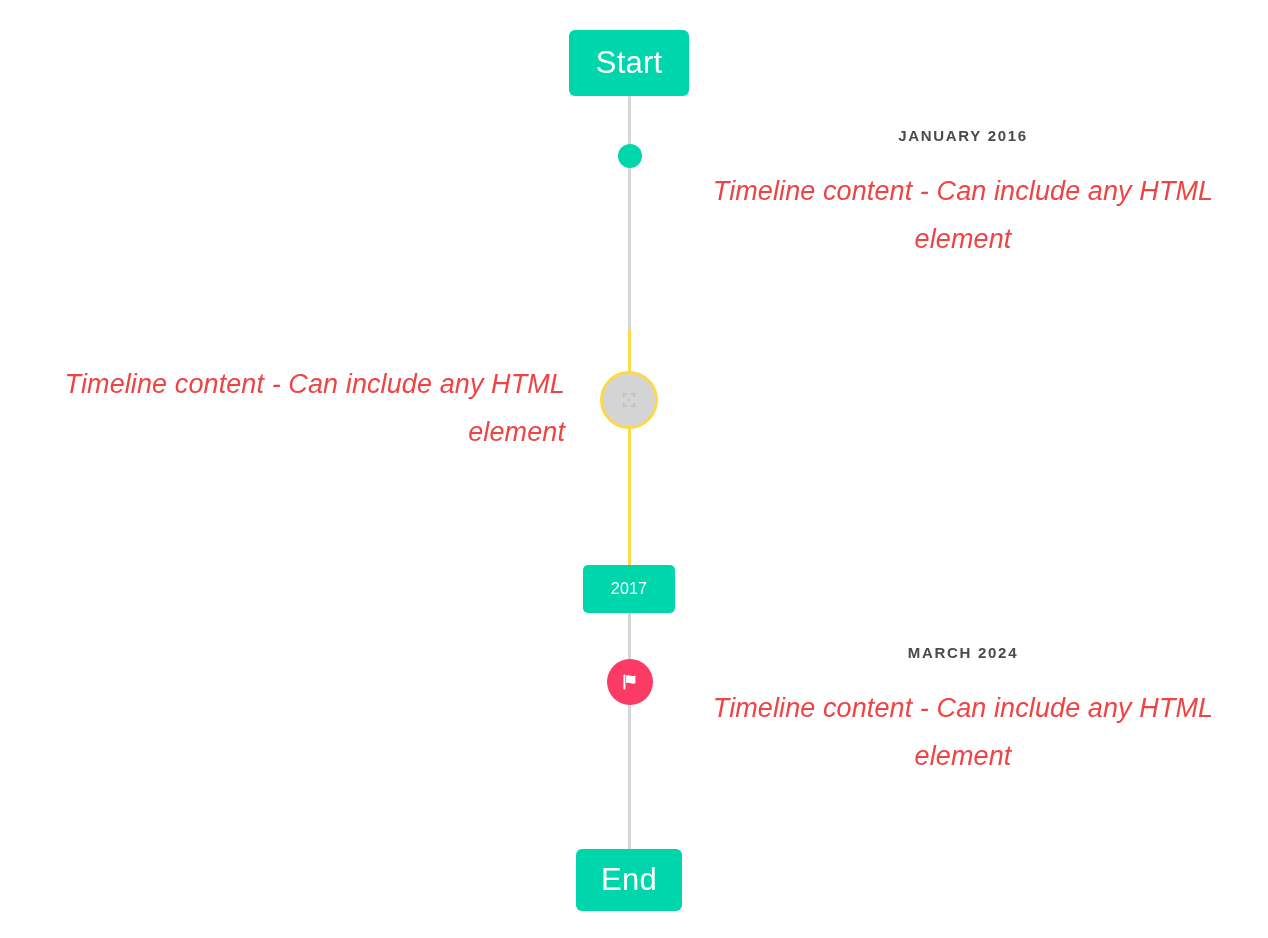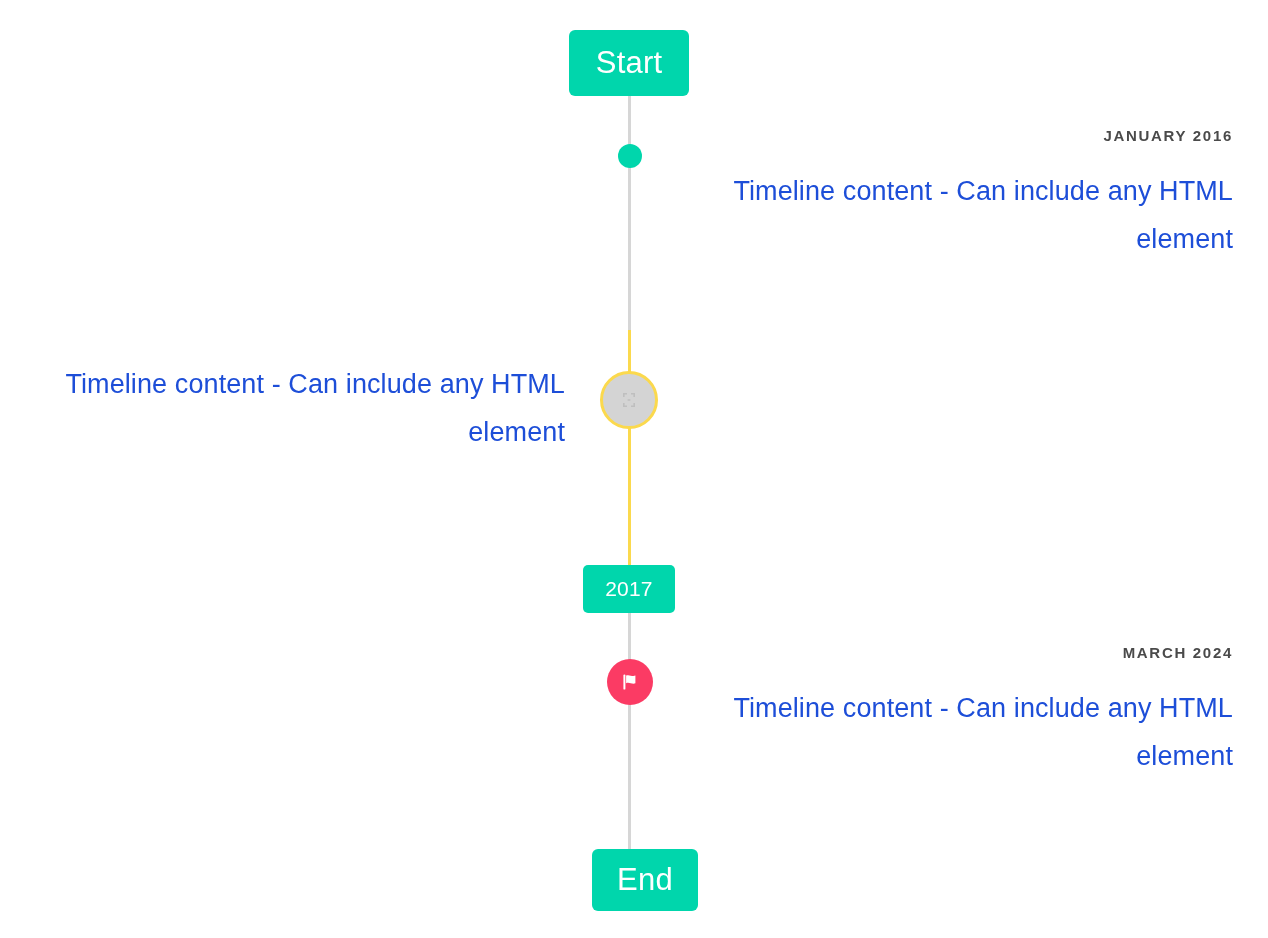--- a/index.html
+++ b/index.html
@@ -49,29 +49,28 @@
   }
 
   #badge-start {
     left: 569px; top: 30px;
     width: 120px; height: 66px;
     font-size: 31px;
   }
   #badge-year {
     left: 583px; top: 565px;
     width: 92px; height: 48px;
-    font-size: 21px;
+    font-size: 16px;
     border-radius: 5px;
     align-items: center;
   }
   #badge-end {
     left: 576px; top: 849px;
     width: 106px; height: 62px;
     font-size: 31px;
-    margin-left: 16px;
   }
 
   
   .tl-item {
     position: absolute;
     left: 0;
     width: 1268px;
   }
   #item-january  { top: 128px; }
   #item-february { top: 360px; }
@@ -110,44 +109,45 @@
   .broken-img-icon { opacity: 0.28; }
 
   
   .tl-content {
     position: absolute;
     box-sizing: border-box;
   }
   .tl-content-right {
     left: 693px;
     width: 540px;
-    text-align: right;
+    text-align: center;
   }
   .tl-content-left {
     left: 38px;
     width: 527px;
     text-align: right;
   }
 
   .tl-date {
     font-size: 15px;
     font-weight: bold;
     letter-spacing: 1.7px;
     color: #4a4a4a;
     margin: 0 0 22px 0;
     line-height: 1.1;
   }
 
   .tl-body {
     font-size: 27px;
     font-weight: 400;
-    color: #1d4ed8;
+    color: #ef4444;
     line-height: 1.78;
     margin: 0;
     letter-spacing: 0.1px;
+    font-style: italic;
   }
 
   #content-february .tl-date { margin-bottom: 24px; }
 </style>
 </head>
 <body>
 
 <div id="timeline-root">
 
   <div class="spine spine-grey" id="spine-seg-1"></div>

